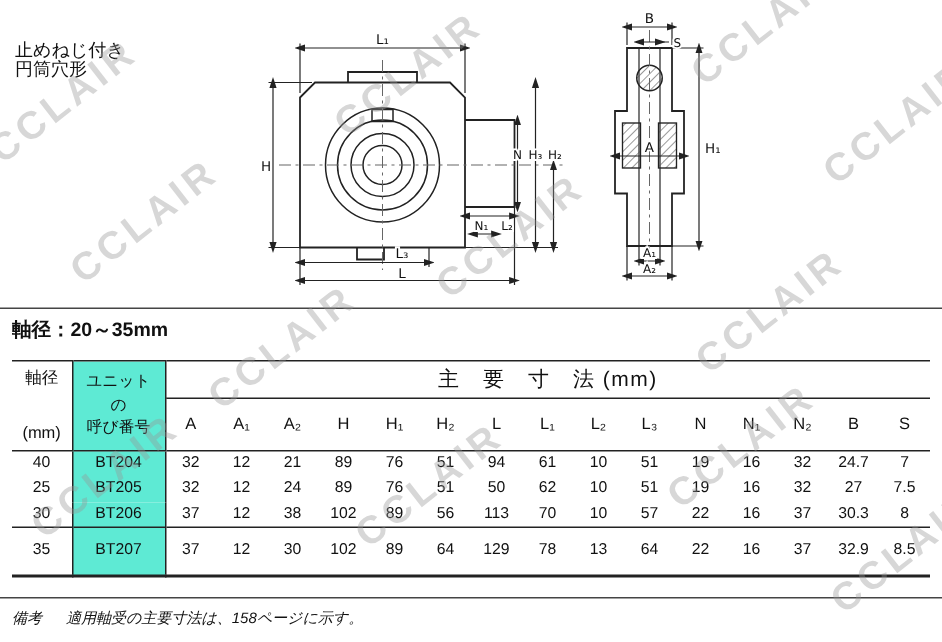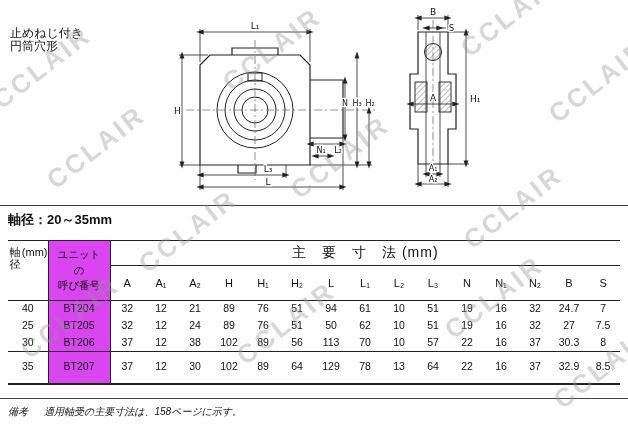--- a/index.html
+++ b/index.html
@@ -32,28 +32,28 @@
   table.spec-table{
     position:absolute;left:8px;top:240px;width:612px;
     border-collapse:collapse;table-layout:fixed;font-size:10.5px;color:#111;
     border-top:1.5px solid #222;border-bottom:2px solid #222;
   }
   .spec-table th,.spec-table td{
     font-weight:normal;text-align:center;vertical-align:middle;
     padding:0;line-height:1.1;
   }
   .spec-table .col-shaft{border-right:1px solid #222;}
-  .spec-table .col-part{border-right:1px solid #222;background:#d946ef;}
+  .spec-table .col-part{border-right:1px solid #222;background:#5eead4;}
   .spec-table thead{border-bottom:1px solid #222;}
   .spec-table th.group{border-bottom:1px solid #222;height:24px;letter-spacing:1px;font-size:14px;}
   .spec-table tr.dims th{height:34px;font-size:11px;}
   .spec-table tbody tr.row{height:17px;}
   .spec-table tbody tr.last{border-top:1px solid #222;height:32px;}
   .b{font-weight:bold;}
-  .shaft-hd{display:flex;flex-direction:row;justify-content:space-between;height:50px;padding:3px 0;font-size:11px;}
+  .shaft-hd{display:flex;flex-direction:column;justify-content:space-between;height:50px;padding:3px 0;font-size:11px;}
   .part-hd div{font-size:10.5px;line-height:1.5;}
 </style>
 </head>
 <body>
 
 <div class="watermark" style="left:-16px;top:52px">CCLAIR</div>
 <div class="watermark" style="left:214px;top:34px">CCLAIR</div>
 <div class="watermark" style="left:452px;top:0px">CCLAIR</div>
 <div class="watermark" style="left:540px;top:66px">CCLAIR</div>
 <div class="watermark" style="left:38px;top:132px">CCLAIR</div>

